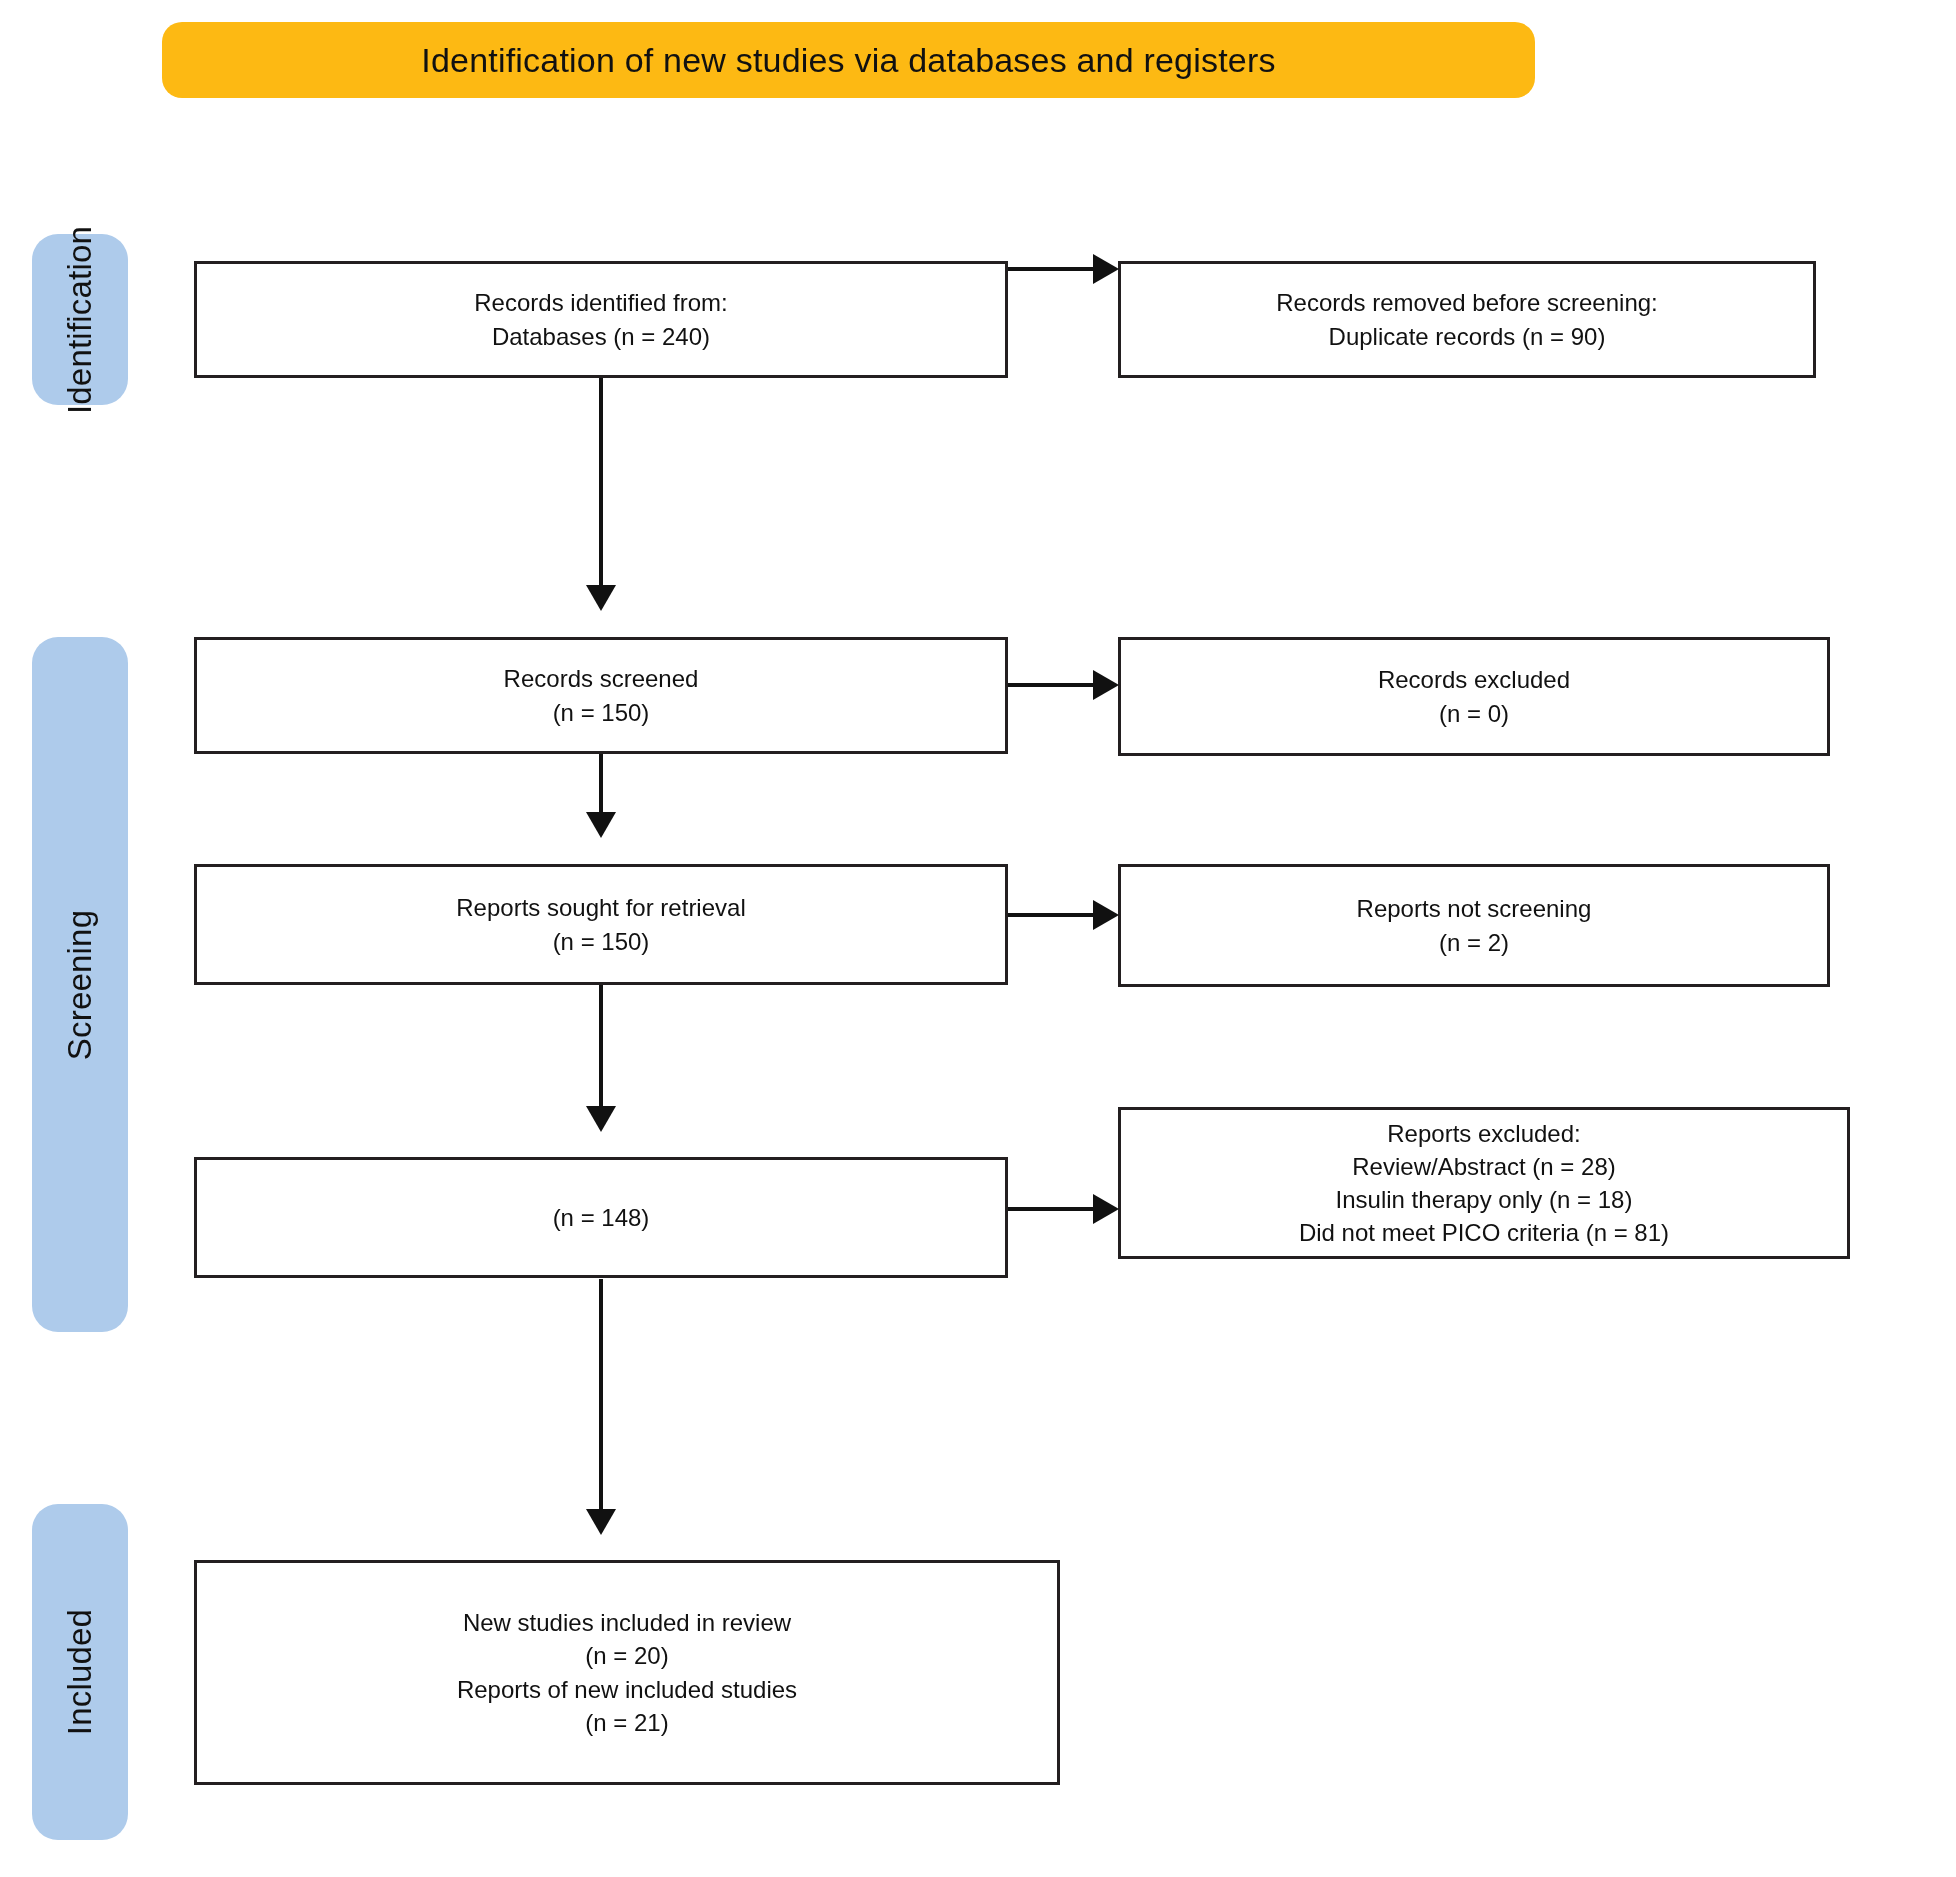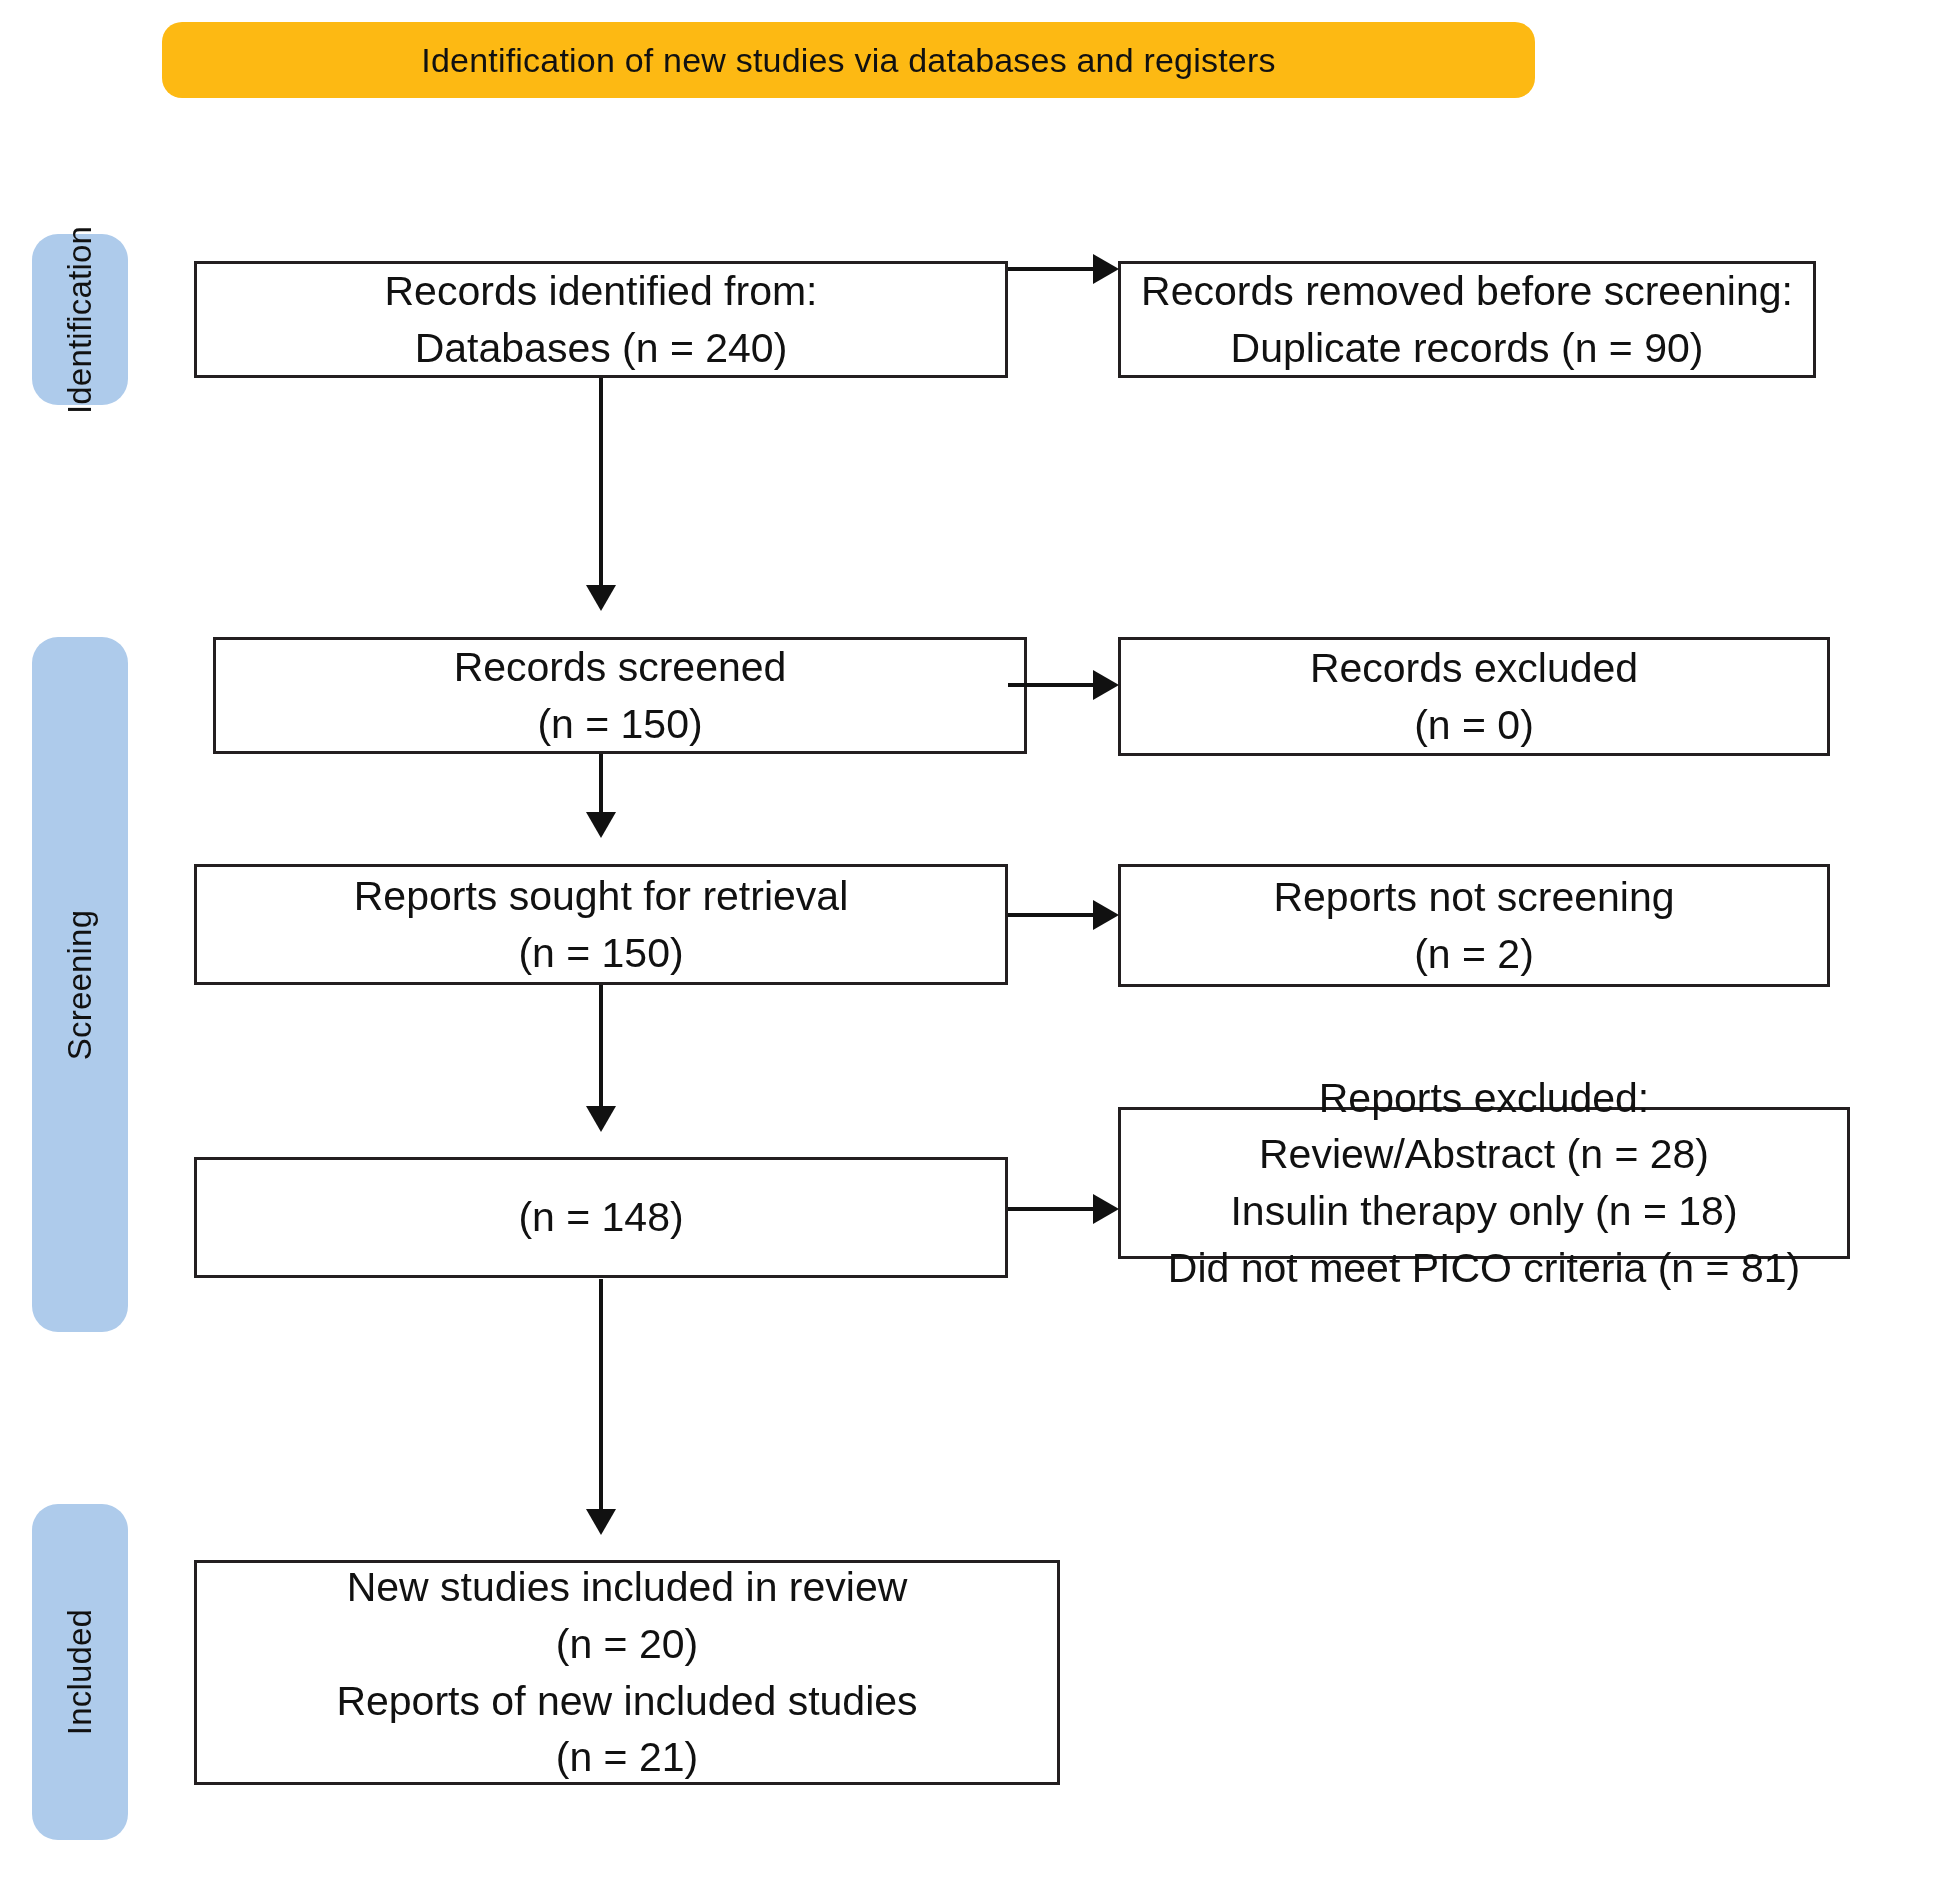--- a/index.html
+++ b/index.html
@@ -67,30 +67,30 @@
     box-sizing: border-box;
     border: 3px solid #231f20;
     background: #ffffff;
     display: flex;
     flex-direction: column;
     align-items: center;
     justify-content: center;
     padding: 4px 10px;
   }
   .box .line {
-    font-size: 41px;
+    font-size: 24px;
     line-height: 1.38;
     color: #111111;
     text-align: center;
     white-space: nowrap;
   }
 
   
   #box-identified  { left: 194px; top: 261px;  width: 814px; height: 117px; }
-  #box-screened    { left: 194px; top: 637px;  width: 814px; height: 117px; margin-left: 19px; }
+  #box-screened    { left: 194px; top: 637px;  width: 814px; height: 117px; }
   #box-sought      { left: 194px; top: 864px;  width: 814px; height: 121px; }
   #box-assessed    { left: 194px; top: 1157px; width: 814px; height: 121px; }
   #box-included    { left: 194px; top: 1560px; width: 866px; height: 225px; }
 
   
   #box-removed      { left: 1118px; top: 261px;  width: 698px; height: 117px; }
   #box-rec-excluded { left: 1118px; top: 637px;  width: 712px; height: 119px; }
   #box-not-retr     { left: 1118px; top: 864px;  width: 712px; height: 123px; }
   #box-rep-excluded { left: 1118px; top: 1107px; width: 732px; height: 152px; }
   .vline {

